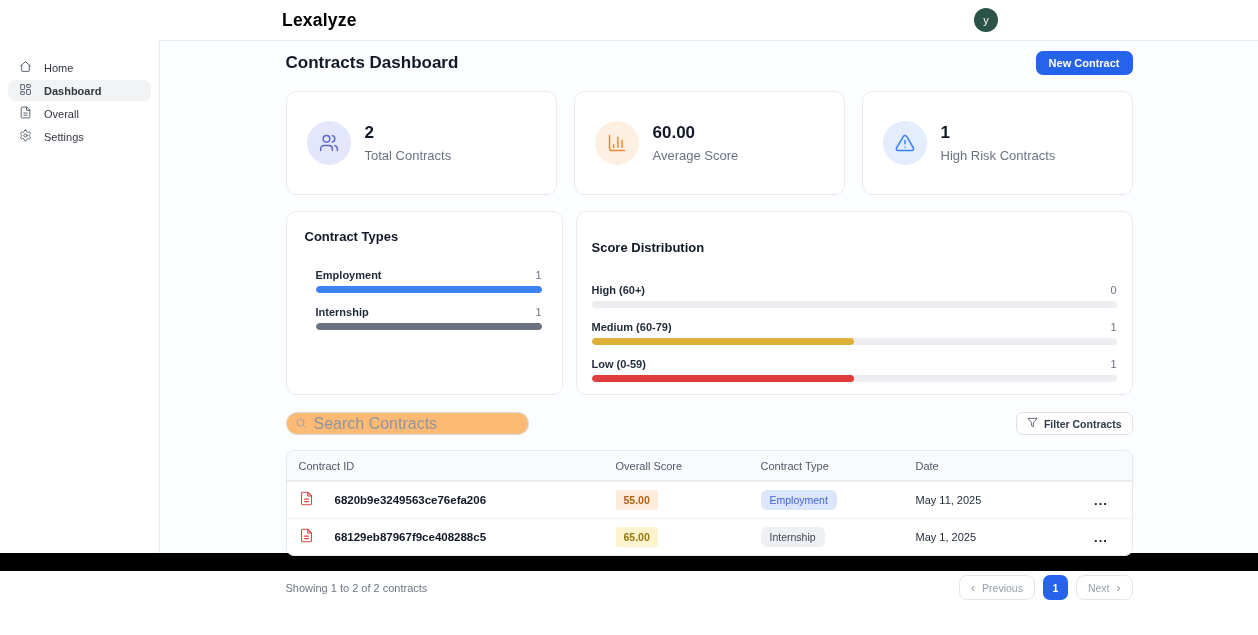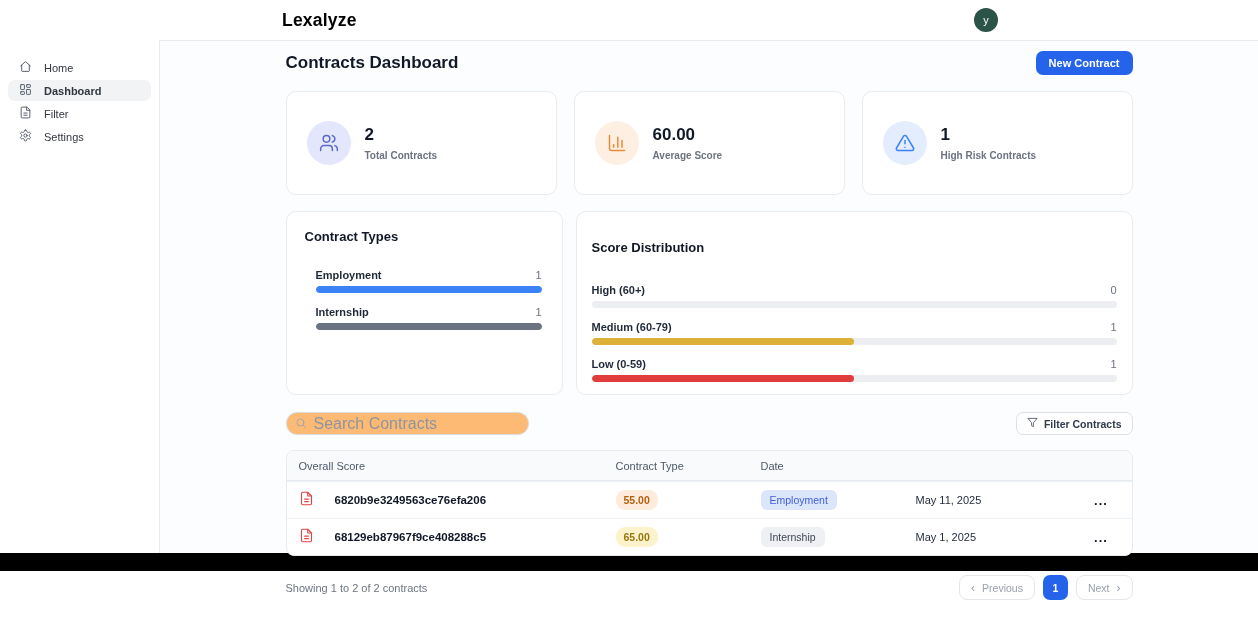--- a/index.html
+++ b/index.html
@@ -24,21 +24,21 @@
   .title-row { display:flex; justify-content:space-between; align-items:center; margin-top:11px; height:22px; }
   .page-title { font-size:17px; font-weight:bold; color:#111827; }
   .btn-primary { background:#2563eb; color:#fff; border:none; border-radius:7px; font-size:11px; font-weight:bold; padding:6px 13px; cursor:pointer; font-family:inherit; }
 
   
   .stats { display:grid; grid-template-columns:1fr 1fr 1fr; gap:17px; margin-top:17px; }
   .stat-card { background:#fff; border:1px solid #e9ebef; border-radius:10px; height:104px; display:flex; align-items:center; padding-left:20px; gap:14px; }
   .stat-icon { width:44px; height:44px; border-radius:50%; display:flex; align-items:center; justify-content:center; flex-shrink:0; }
   .stat-icon svg { width:20px; height:20px; fill:none; stroke-width:1.8; stroke-linecap:round; stroke-linejoin:round; }
   .stat-value { font-size:17px; font-weight:bold; color:#111827; line-height:1.15; }
-  .stat-label { font-size:10px; color:#6b7280; margin-top:6px;font-weight:bold; }
+  .stat-label { font-size:13px; color:#6b7280; margin-top:6px; }
 
   
   .charts { display:grid; grid-template-columns:277px 1fr; gap:13px; margin-top:16px; }
   .card { background:#fff; border:1px solid #e9ebef; border-radius:10px; }
   .card-title { font-size:13px; font-weight:bold; color:#111827; }
   .types-card { height:184px; padding:17px 18px; }
   .types-inner { margin:25px 2px 0 11px; }
   .types-subtitle { font-size:13px; font-weight:bold; color:#111827; margin-bottom:14px; }
   .score-card { height:184px; padding:28px 15px; }
   .score-bars { margin-top:29px; }
@@ -62,21 +62,21 @@
   .table { margin-top:15px; background:#fff; border:1px solid #e7eaee; border-radius:8px; overflow:hidden; }
   .t-head, .t-row { display:grid; grid-template-columns:329px 145px 155px 155px 1fr; align-items:center; }
   .t-head { height:30px; background:#f8fafc; border-bottom:1px solid #e7eaee; }
   .t-head span { font-size:11px; color:#4e5968; }
   .t-head span:first-child { padding-left:12px; }
   .t-row { height:37px; border-top:1px solid #eef1f4; }
   .t-row:first-of-type { border-top:none; }
   .cell-id { display:flex; align-items:center; gap:10px; padding-left:12px; }
   .cell-id svg { width:15px; height:15px; stroke:#e04444; fill:none; stroke-width:1.8; stroke-linecap:round; stroke-linejoin:round; flex-shrink:0; }
   .id-text { font-size:11.5px; font-weight:bold; color:#111827;margin-left:11px; }
-  .badge-score { display:inline-block; font-size:10.5px; font-weight:bold; padding:4px 8px; border-radius:9px; }
+  .badge-score { display:inline-block; font-size:10.5px; font-weight:bold; padding:4px 8px; border-radius:3px; }
   .badge-type { display:inline-block; font-size:10.5px; padding:4px 9px; border-radius:6px; }
   .cell-date { font-size:11px; color:#1f2937; }
   .cell-actions { text-align:center; }
   .dots-btn { border:none; background:transparent; font-size:13px; font-weight:bold; color:#111827; letter-spacing:1px; cursor:pointer; line-height:1; }
 
   
   .footer-row { display:flex; justify-content:space-between; align-items:center; margin-top:19px; }
   .summary { font-size:11px; color:#6d7582; }
   .pager { display:flex; align-items:center; gap:8px; }
   .pg-btn { display:flex; align-items:center; gap:7px; height:25px; padding:0 11px; background:#fff; border:1px solid #e3e6ea; border-radius:8px; color:#99a0aa; font-size:10.5px; cursor:pointer; font-family:inherit; }
@@ -111,21 +111,21 @@
             <rect x="3" y="16" width="7" height="5" rx="1"></rect>
           </svg></span>
       <span>Dashboard</span>
     </div>
     <div class="nav-item">
       <span><svg viewBox="0 0 24 24" width="13" height="13" fill="none" stroke="#4b5563" stroke-width="1.7" stroke-linecap="round" stroke-linejoin="round">
             <path d="M14 2H6a2 2 0 0 0-2 2v16a2 2 0 0 0 2 2h12a2 2 0 0 0 2-2V8z"></path>
             <path d="M14 2v6h6"></path>
             <path d="M9 13h6M9 17h6"></path>
           </svg></span>
-      <span>Filter</span>
+      <span>Overall</span>
     </div>
     <div class="nav-item">
       <span><svg viewBox="0 0 24 24" width="13" height="13" fill="none" stroke="#4b5563" stroke-width="1.7" stroke-linecap="round" stroke-linejoin="round">
             <circle cx="12" cy="12" r="3"></circle>
             <path d="M12.22 2h-.44a2 2 0 0 0-2 2v.18a2 2 0 0 1-1 1.73l-.43.25a2 2 0 0 1-2 0l-.15-.08a2 2 0 0 0-2.73.73l-.22.38a2 2 0 0 0 .73 2.73l.15.1a2 2 0 0 1 1 1.72v.51a2 2 0 0 1-1 1.74l-.15.09a2 2 0 0 0-.73 2.73l.22.38a2 2 0 0 0 2.73.73l.15-.08a2 2 0 0 1 2 0l.43.25a2 2 0 0 1 1 1.73V20a2 2 0 0 0 2 2h.44a2 2 0 0 0 2-2v-.18a2 2 0 0 1 1-1.73l.43-.25a2 2 0 0 1 2 0l.15.08a2 2 0 0 0 2.73-.73l.22-.39a2 2 0 0 0-.73-2.73l-.15-.08a2 2 0 0 1-1-1.74v-.5a2 2 0 0 1 1-1.74l.15-.09a2 2 0 0 0 .73-2.73l-.22-.38a2 2 0 0 0-2.73-.73l-.15.08a2 2 0 0 1-2 0l-.43-.25a2 2 0 0 1-1-1.73V4a2 2 0 0 0-2-2z"></path>
           </svg></span>
       <span>Settings</span>
     </div>
   </aside>
 
@@ -251,20 +251,21 @@
         <button class="btn-filter">
           <span><svg viewBox="0 0 24 24">
                 <path d="M22 3H2l8 9.46V19l4 2v-8.54L22 3z"></path>
               </svg></span>
           <span>Filter Contracts</span>
         </button>
       </div>
 
       <div class="table">
         <div class="t-head">
+          <span>Contract ID</span>
           <span>Overall Score</span>
           <span>Contract Type</span>
           <span>Date</span>
           <span></span>
         </div>
 
         <div class="t-row">
           <div class="cell-id">
             <span><svg viewBox="0 0 24 24">
                   <path d="M14 2H6a2 2 0 0 0-2 2v16a2 2 0 0 0 2 2h12a2 2 0 0 0 2-2V8z"></path>

